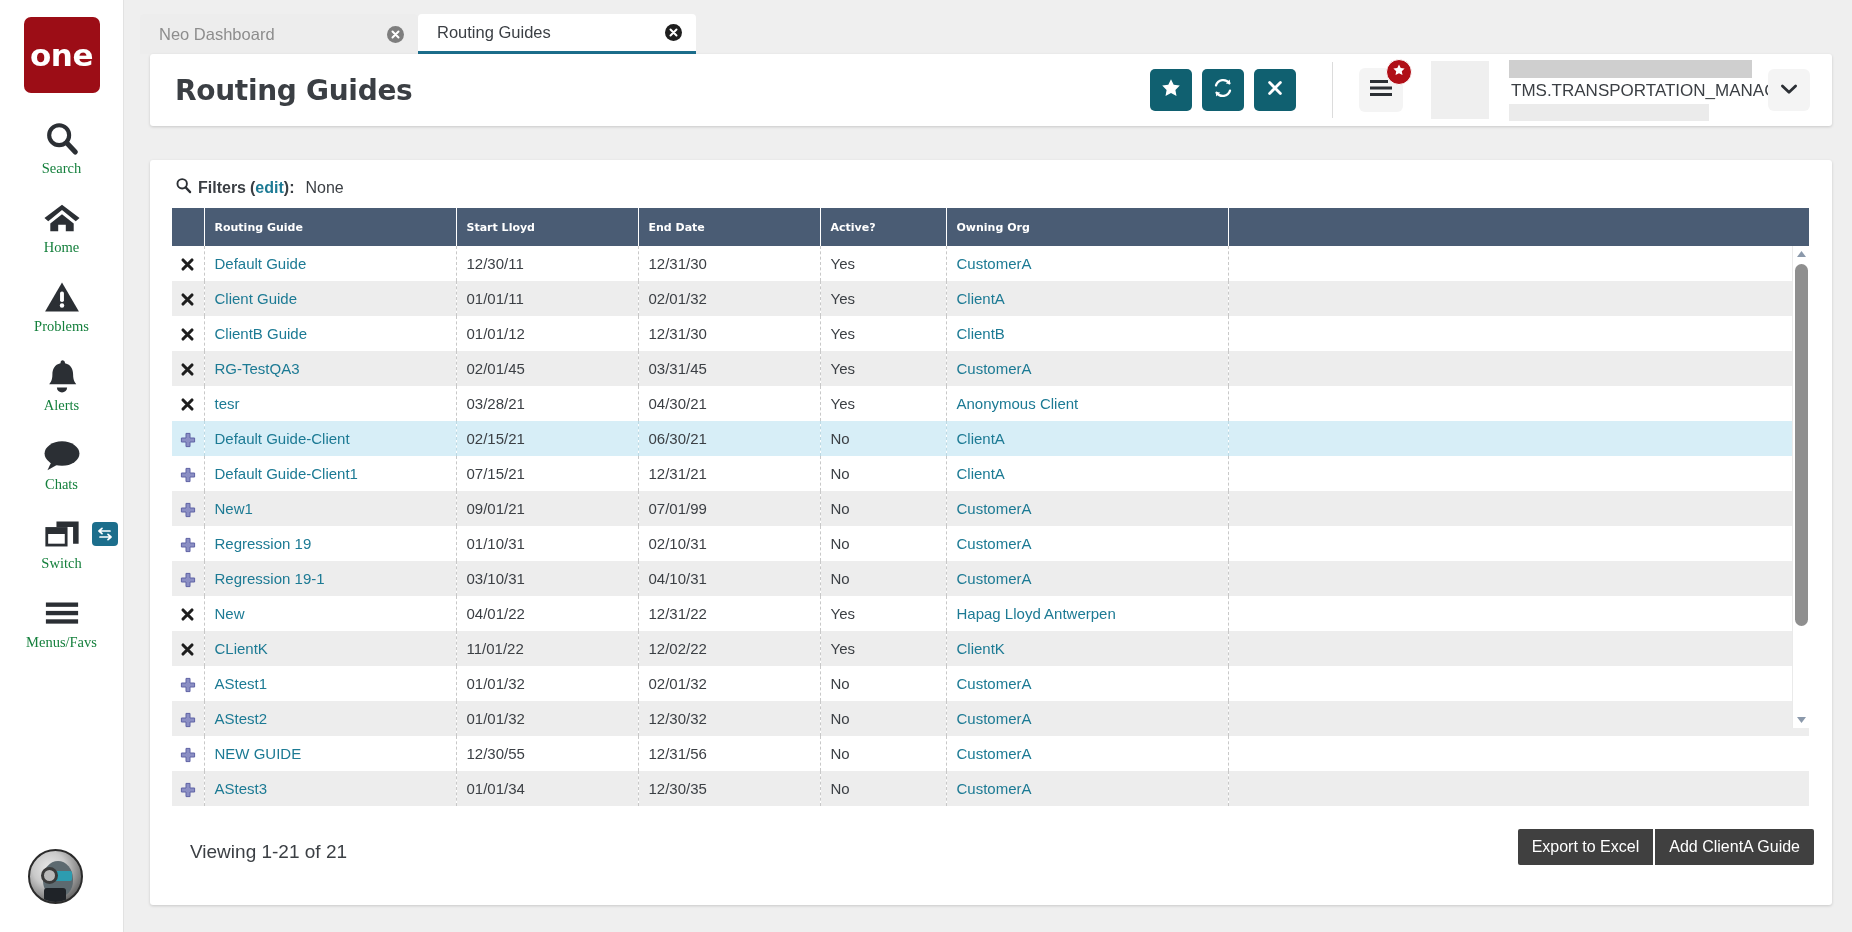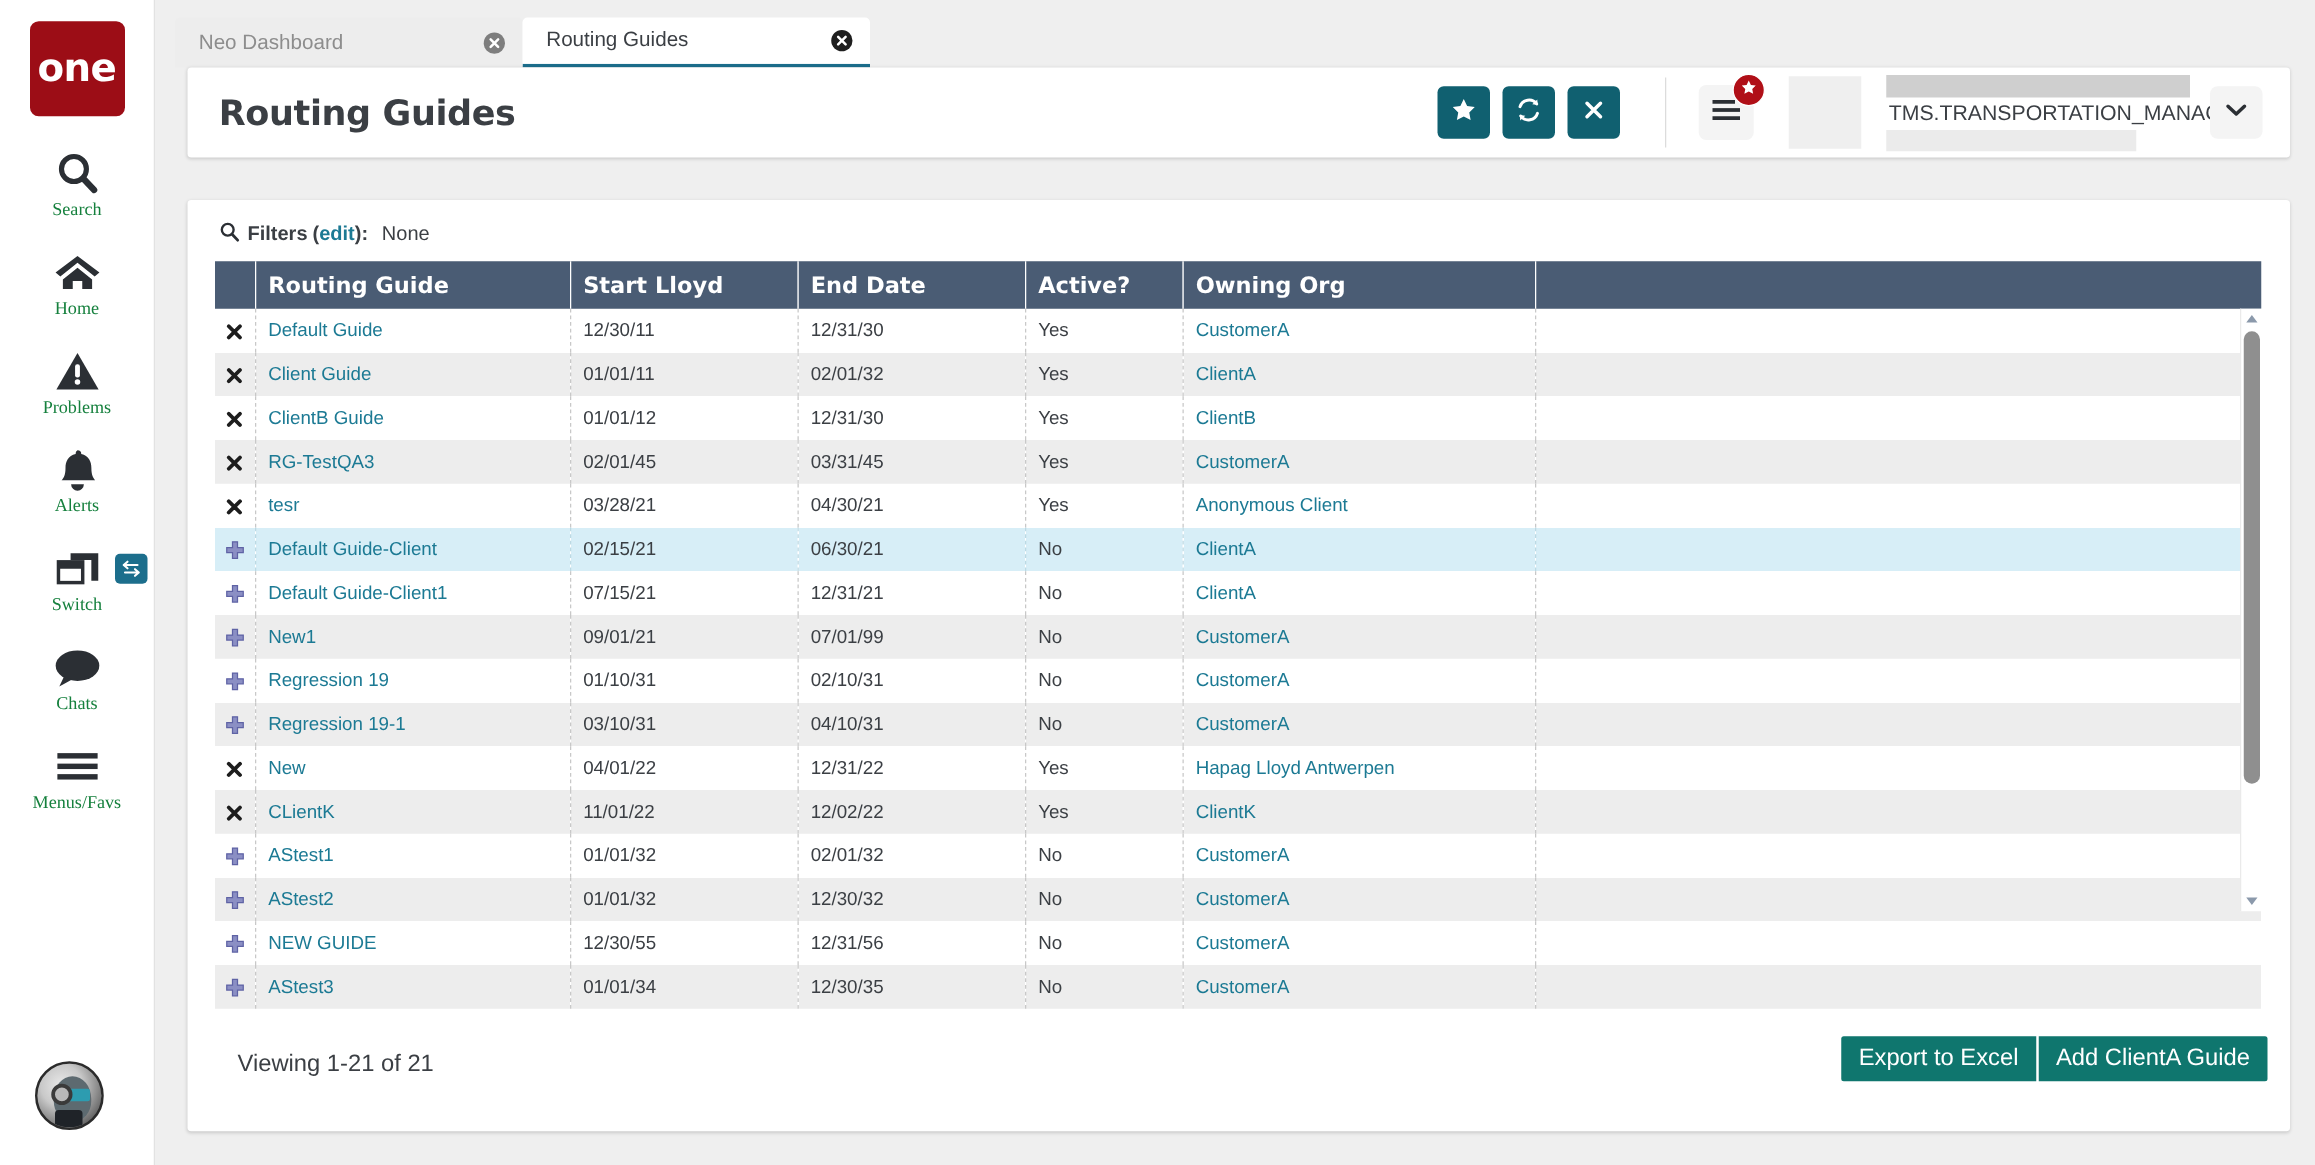--- a/index.html
+++ b/index.html
@@ -142,21 +142,21 @@
   }
   .filters svg { margin-right: 6px; }
   .filters b { font-weight: 700; }
   .filters a { color: #1c7a94; text-decoration: none; font-weight: 700; cursor: pointer; }
   .filters .fval { margin-left: 11px; color: #3b3f44; }
 
   
   .tablewrap { position: relative; margin: 0 22px 0 22px; }
   table { width: 1637px; border-collapse: collapse; table-layout: fixed; }
   thead th {
-    background: #4a5c74; color: #fff; font-size: 18px; font-weight: 700;
+    background: #4a5c74; color: #fff; font-size: 11px; font-weight: 700;
     text-align: left; height: 38px; padding: 0 0 0 10px;
     border-right: 1px solid #ffffff;
     font-family: "DejaVu Sans", sans-serif;
   }
   thead th:last-child { border-right: none; }
   tbody td {
     height: 35px; font-size: 15px; color: #3b3f44;
     padding: 0 0 0 10px; border-right: 1px dashed #c8c8c8;
     white-space: nowrap; overflow: hidden;
   }
@@ -181,21 +181,21 @@
 
   
   .footer {
     position: absolute; left: 0; bottom: 0; width: 100%; height: 92px;
   }
   .viewing {
     position: absolute; left: 40px; top: 28px; font-size: 19px; color: #3b3f44;
   }
   .fbtns { position: absolute; right: 18px; top: 16px; display: flex; }
   .fbtn {
-    background: #0f766e; color: #fff; font-size: 19px;
+    background: #404040; color: #fff; font-size: 16px;
     padding: 0 14px; height: 36px; display: flex; align-items: center;
     border: none; cursor: pointer; font-family: "Liberation Sans", sans-serif;
   }
   .fbtn.first { border-radius: 2px 0 0 2px; margin-right: 2px; }
   .fbtn.second { border-radius: 0 2px 2px 0; }
 </style>
 </head>
 <body>
 
 <div id="app">
@@ -243,43 +243,43 @@
           <svg width="34" height="36" viewBox="0 0 22 24">
               <path d="M11 1.5 a2 2 0 0 1 2 2 c4 .9 5.4 4.1 5.4 7.4 0 4.2 1.3 5.6 2.1 6.6 H2.5 c.8-1 2.1-2.4 2.1-6.6 0-3.3 1.4-6.5 5.4-7.4 a2 2 0 0 1 1-2z" fill="#2b2f34"></path>
               <path d="M7.6 19.6 h6.8 a3.4 3.4 0 0 1 -6.8 0z" fill="#2b2f34"></path>
             </svg>
         </span>
         <span class="rail-lbl">Alerts</span>
       </div>
 
       <div class="rail-item">
         <span class="rail-ico">
+          <svg width="38" height="32" viewBox="0 0 26 22">
+              <ellipse cx="13" cy="10" rx="12" ry="8.4" fill="#2b2f34"></ellipse>
+              <path d="M5.6 16 L3 21.4 L10 17.6 Z" fill="#2b2f34"></path>
+            </svg>
+        </span>
+        <span class="rail-lbl">Chats</span>
+      </div>
+
+      <div class="rail-item">
+        <span class="rail-ico">
           <svg width="36" height="32" viewBox="0 0 26 22">
               <path d="M9 2 H25 V18 H21 V6 H9 Z" fill="#2b2f34"></path>
               <rect x="1" y="6" width="16" height="14" fill="#2b2f34"></rect>
               <rect x="3" y="11" width="12" height="7" fill="#fff"></rect>
             </svg>
         </span>
         <span class="switch-badge">
           <svg width="16" height="14" viewBox="0 0 16 14">
               <path d="M2 4 H13 M2 4 L5 1.4 M2 4 L5 6.6" fill="none" stroke="#fff" stroke-width="1.7" stroke-linecap="round" stroke-linejoin="round"></path>
               <path d="M14 10 H3 M14 10 L11 7.4 M14 10 L11 12.6" fill="none" stroke="#fff" stroke-width="1.7" stroke-linecap="round" stroke-linejoin="round"></path>
             </svg>
         </span>
         <span class="rail-lbl">Switch</span>
-      </div>
-
-      <div class="rail-item">
-        <span class="rail-ico">
-          <svg width="38" height="32" viewBox="0 0 26 22">
-              <ellipse cx="13" cy="10" rx="12" ry="8.4" fill="#2b2f34"></ellipse>
-              <path d="M5.6 16 L3 21.4 L10 17.6 Z" fill="#2b2f34"></path>
-            </svg>
-        </span>
-        <span class="rail-lbl">Chats</span>
       </div>
 
       <div class="rail-item">
         <span class="rail-ico">
           <svg width="38" height="28" viewBox="0 0 26 20">
               <rect x="1.5" y="2.5" width="23" height="3.1" fill="#2b2f34"></rect>
               <rect x="1.5" y="8.5" width="23" height="3.1" fill="#2b2f34"></rect>
               <rect x="1.5" y="14.5" width="23" height="3.1" fill="#2b2f34"></rect>
             </svg>
         </span>

